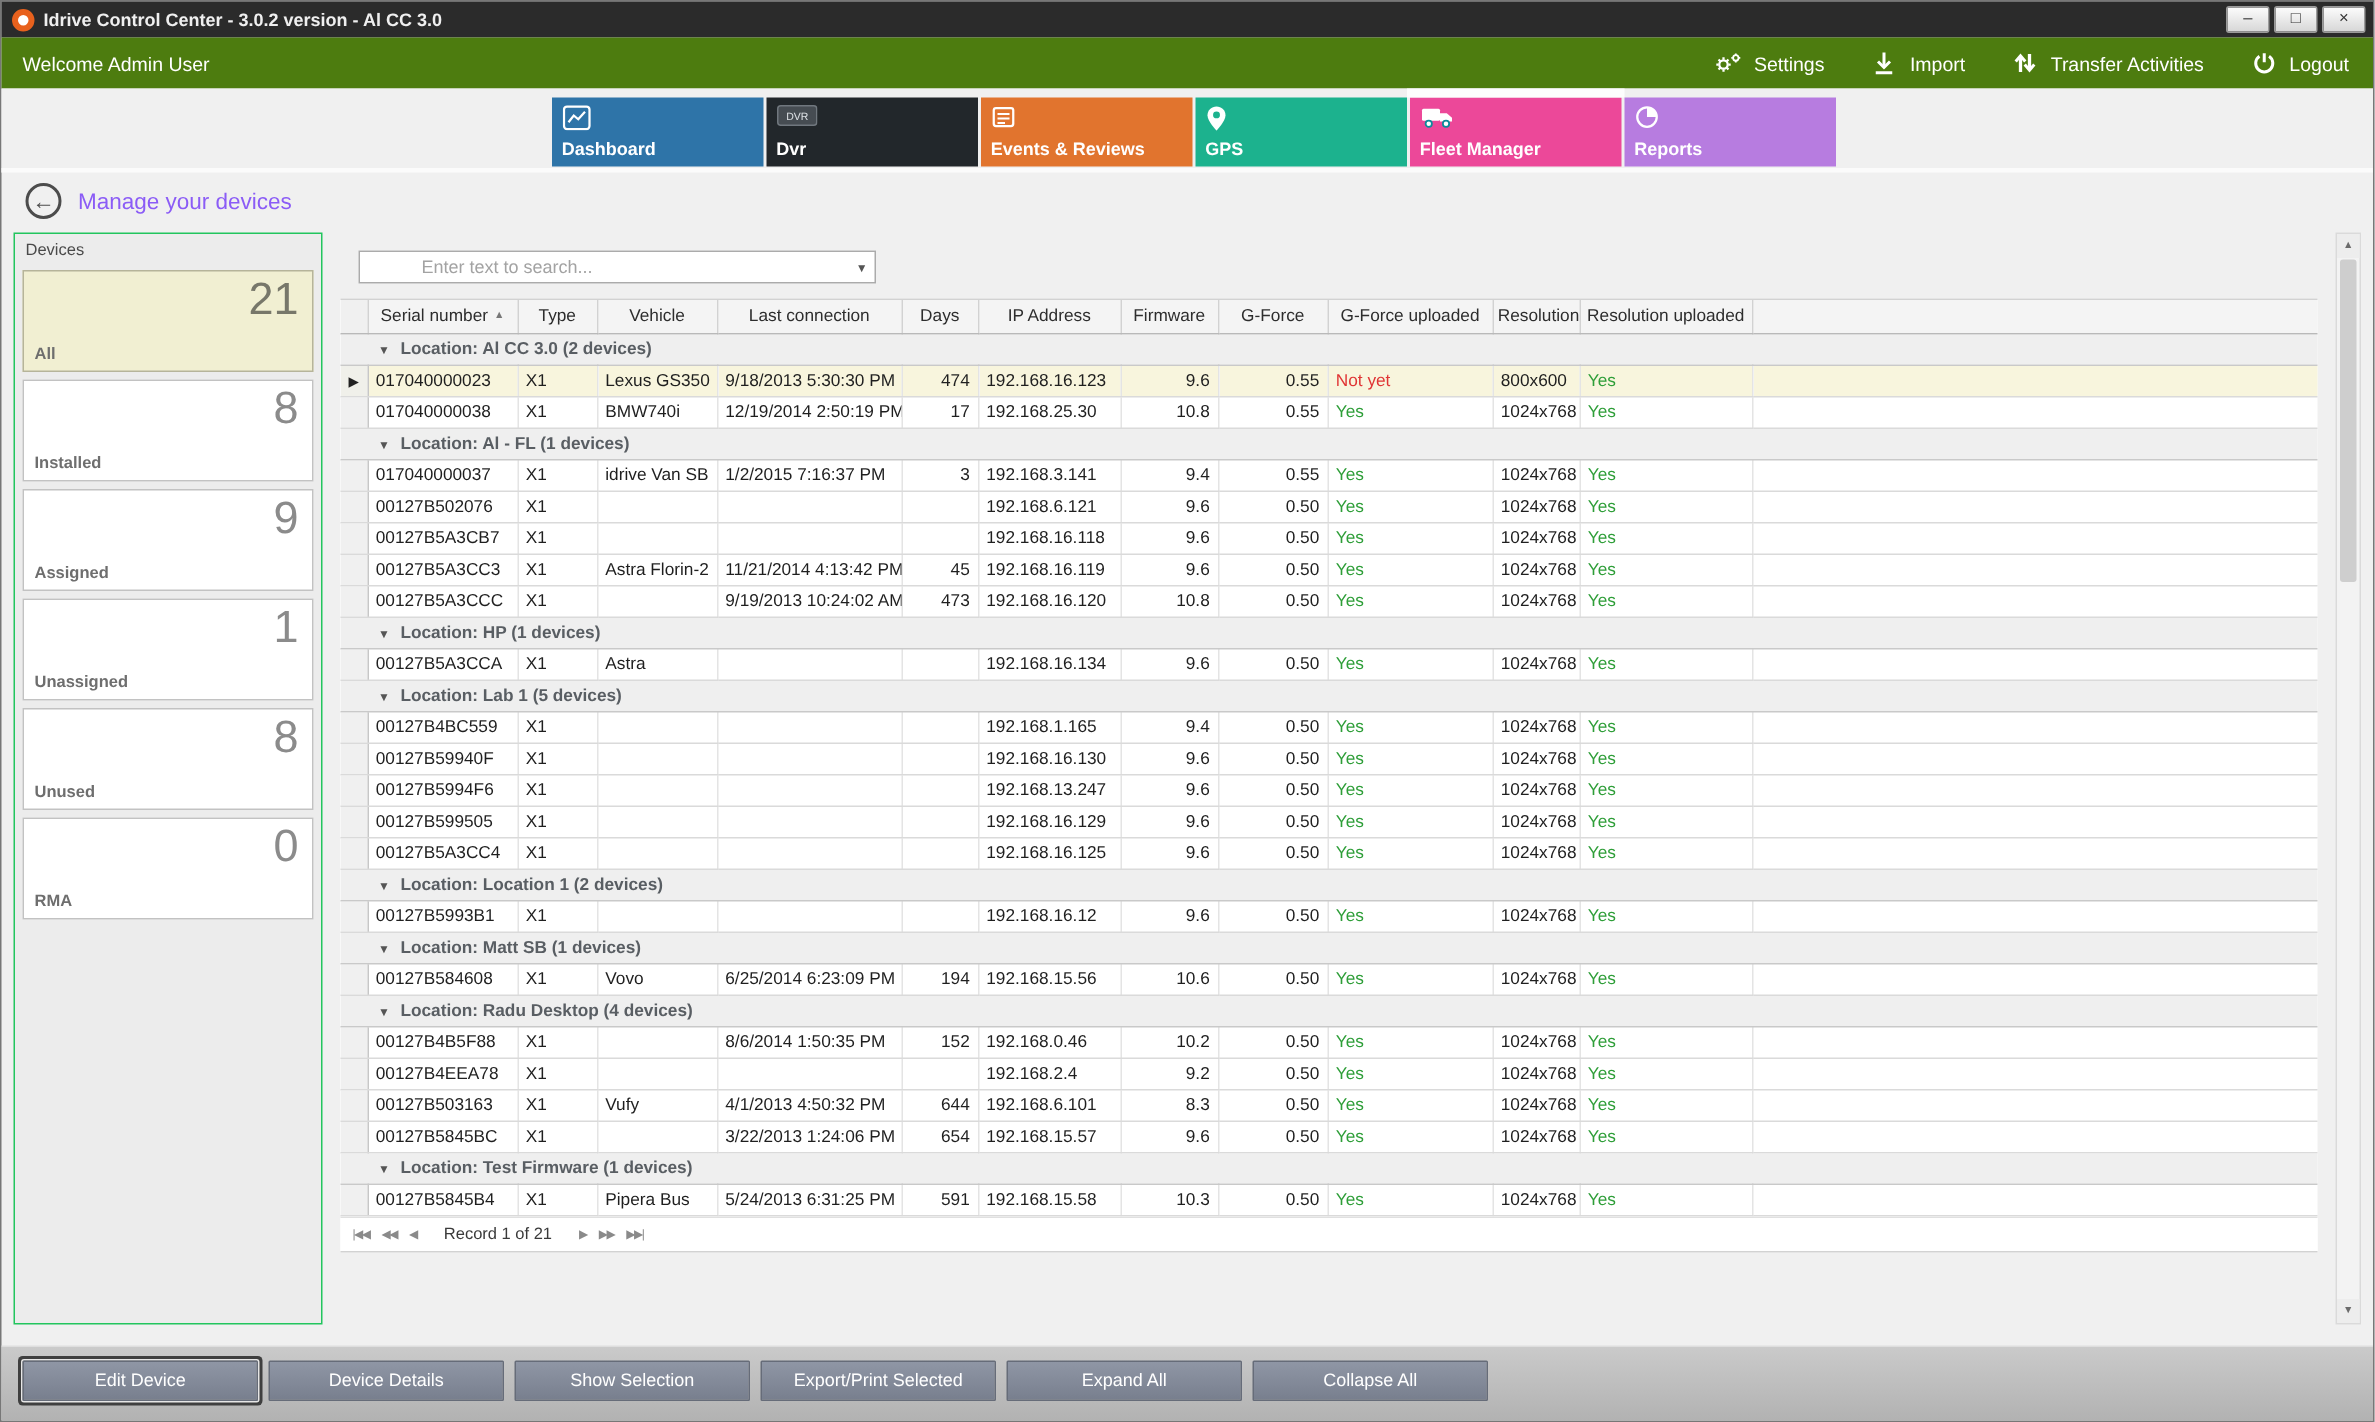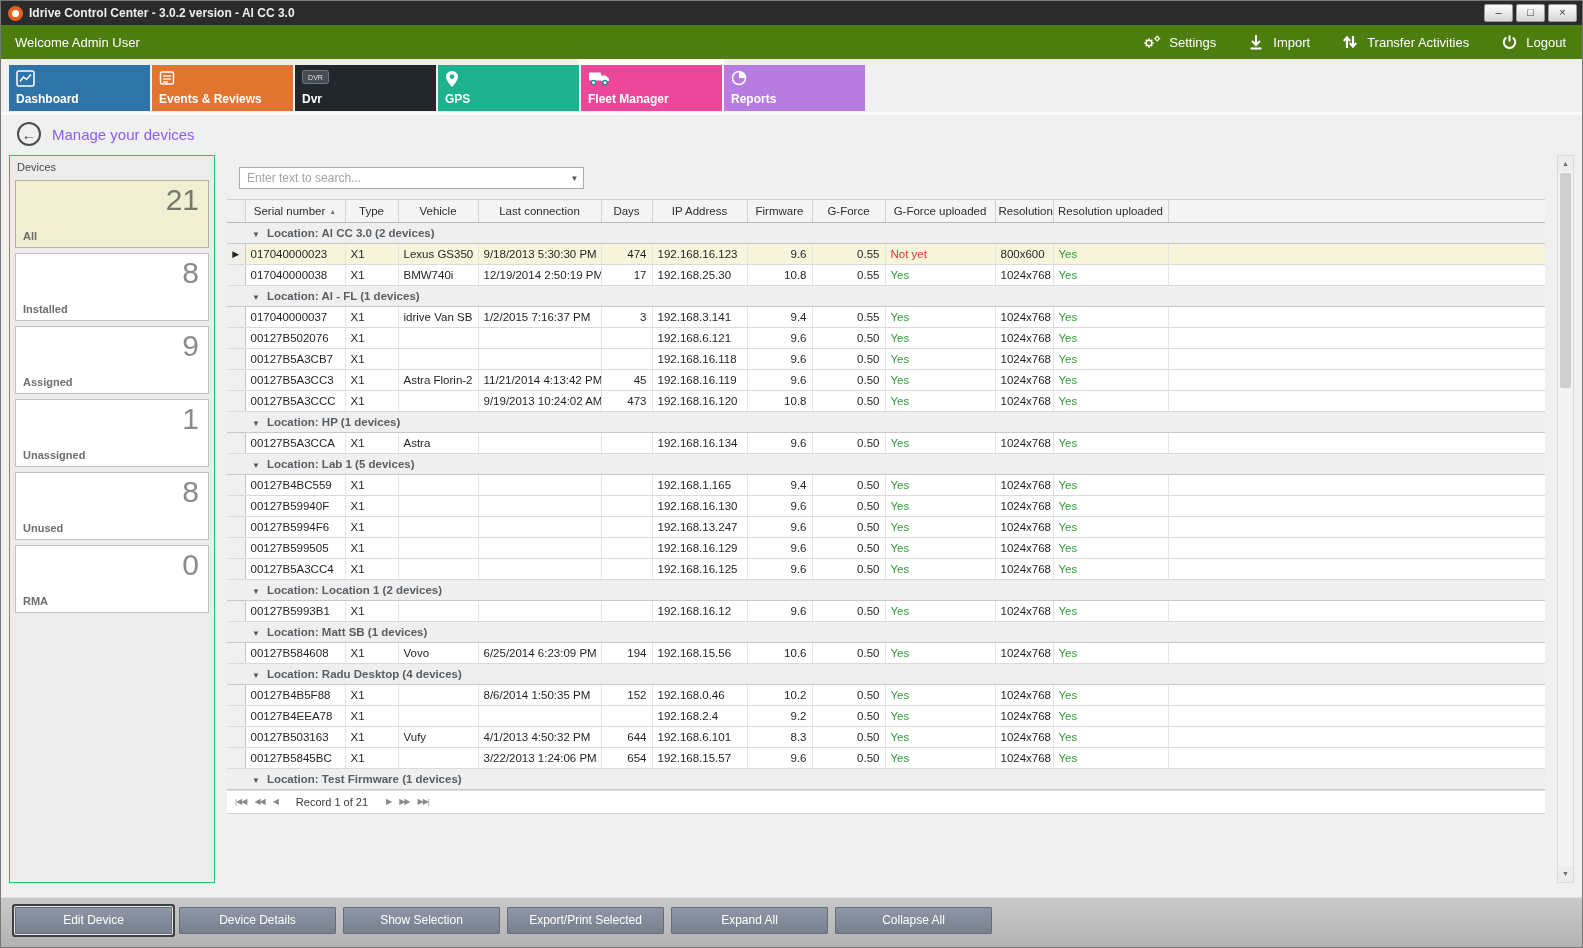--- a/index.html
+++ b/index.html
@@ -16,21 +16,21 @@
     color:#333; font-size:11px; line-height:15px; text-align:center; cursor:pointer; }
 
   
   .topbar { height:34px; background:#4d7c0f; display:flex; align-items:center; padding:0 16px 0 14px; flex:0 0 auto; }
   .welcome { color:#fff; font-size:13px; }
   .top-nav { margin-left:auto; display:flex; align-items:center; gap:30px; }
   .nav-item { display:flex; align-items:center; gap:7px; color:#fff; font-size:13px; cursor:pointer; }
   .nav-icon { display:flex; align-items:center; justify-content:center; width:20px; height:18px; }
 
   
-  .tabstrip { height:56px; background:#f0f0f0; display:flex; gap:2px; padding:6px 0 0 8px; border-bottom:3px solid #fbfbfb; flex:0 0 auto; }
+  .tabstrip { height:56px; background:#f0f0f0; display:flex; gap:2px; padding:6px 0 0 8px; border-bottom:3px solid #fbfbfb; flex:0 0 auto;justify-content:center; }
   .tab { width:141px; height:46px; position:relative; padding:5px 0 0 7px; cursor:pointer; color:#fff; }
   .tab-label { position:absolute; left:7px; bottom:5px; font-size:12px; font-weight:bold; white-space:nowrap; }
   .tab-icon { display:block; height:19px; }
   .tab.selected::before { content:""; position:absolute; top:-6px; left:-2px; right:-2px; height:6px; background:#fdfdfd; }
 
   
   .page-header { height:38px; display:flex; align-items:center; gap:11px; padding-left:16px; flex:0 0 auto; }
   .back-btn { width:24px; height:24px; border-radius:50%; border:2px solid #4c4c4c; color:#4c4c4c; background:transparent;
     display:flex; align-items:center; justify-content:center; font-size:15px; line-height:1; cursor:pointer; }
   .page-title { font-size:15px; color:#8b5cf6; }
@@ -42,21 +42,21 @@
   .sidebar-title { font-size:11px; color:#4a4a4a; margin:2px 0 7px 2px; }
   .device-card { height:68px; background:#fff; border:1px solid #c2c2c2; margin-bottom:5px; position:relative; cursor:pointer; }
   .device-card .count { position:absolute; top:2px; right:9px; font-size:30px; color:#8b8b8b; }
   .device-card .label { position:absolute; left:7px; bottom:5px; font-size:11px; font-weight:bold; color:#6e6e6e; }
   .device-card.selected { background:#f1efd2; border-color:#b6b49a; }
   .device-card.selected .count { color:#77776a; }
 
   .main { flex:1; display:flex; flex-direction:column; min-width:0; }
   .search-row { padding:12px 0 10px 12px; flex:0 0 auto; }
   .search-combo { width:345px; height:22px; background:#fff; border:1px solid #ababab; display:flex; align-items:center; }
-  .search-input { flex:1; border:none; outline:none; background:transparent; font-size:12px; color:#333; padding:0 7px; font-family:inherit; }
+  .search-input { flex:1; border:none; outline:none; background:transparent; font-size:12px; color:#333; padding:0 7px; font-family:inherit;margin-left:34px; }
   .search-input::placeholder { color:#a3a3a3; }
   .combo-arrow { width:17px; text-align:center; font-size:8px; color:#555; cursor:pointer; }
 
   .grid-wrap { flex:0 0 auto; background:#fff; border:1px solid #d2d2d2; border-left:none; border-right:none; }
   table.grid { border-collapse:collapse; table-layout:fixed; width:100%; font-size:11.5px; color:#1f1f1f; }
   table.grid th { height:22px; background:#f4f4f4; border-right:1px solid #d2d2d2; border-bottom:1px solid #b9b9b9;
     font-weight:normal; font-size:11.5px; color:#2d2d2d; text-align:center; padding:0 3px; white-space:nowrap; overflow:hidden; cursor:pointer; }
   table.grid th.ind { background:#f0f0f0; cursor:default; }
   table.grid th .sort { font-size:7px; color:#777; margin-left:4px; vertical-align:middle; }
   table.grid td { height:21px; border-right:1px solid #e4e4e4; border-bottom:1px solid #dadada; padding:0 5px;
@@ -157,35 +157,35 @@
   </div>
 
   <div class="tabstrip">
       <div class="tab" style="background: rgb(46, 116, 168);">
         <span class="tab-icon"><svg width="19" height="17" viewBox="0 0 19 17">
             <rect x="1" y="1" width="17" height="15" rx="2" fill="none" stroke="#fff" stroke-width="1.5"></rect>
             <polyline points="4,11.5 7.5,7 10.5,9.5 15,4.5" fill="none" stroke="#fff" stroke-width="1.5"></polyline>
           </svg></span>
         <span class="tab-label">Dashboard</span>
       </div>
+      <div class="tab" style="background: rgb(34, 39, 43);">
+        <span class="tab-icon"><svg width="27" height="14" viewBox="0 0 27 14">
+            <rect x="0.5" y="0.5" width="26" height="13" rx="2" fill="#464c52" stroke="#70777e"></rect>
+            <text x="13.5" y="10" font-size="7" fill="#dde1e5" text-anchor="middle">DVR</text>
+          </svg></span>
+        <span class="tab-label">Dvr</span>
+      </div>
       <div class="tab" style="background: rgb(225, 116, 46);">
         <span class="tab-icon"><svg width="16" height="16" viewBox="0 0 16 16">
             <rect x="1.5" y="2" width="13" height="12" rx="1.5" fill="none" stroke="#fff" stroke-width="1.5"></rect>
             <line x1="4" y1="6" x2="12" y2="6" stroke="#fff" stroke-width="1.3"></line>
             <line x1="4" y1="9" x2="12" y2="9" stroke="#fff" stroke-width="1.3"></line>
             <line x1="4" y1="12" x2="9" y2="12" stroke="#fff" stroke-width="1.3"></line>
           </svg></span>
         <span class="tab-label">Events &amp; Reviews</span>
-      </div>
-      <div class="tab" style="background: rgb(34, 39, 43);">
-        <span class="tab-icon"><svg width="27" height="14" viewBox="0 0 27 14">
-            <rect x="0.5" y="0.5" width="26" height="13" rx="2" fill="#464c52" stroke="#70777e"></rect>
-            <text x="13.5" y="10" font-size="7" fill="#dde1e5" text-anchor="middle">DVR</text>
-          </svg></span>
-        <span class="tab-label">Dvr</span>
       </div>
       <div class="tab" style="background: rgb(28, 178, 142);">
         <span class="tab-icon"><svg width="14" height="18" viewBox="0 0 14 18">
             <path d="M7 1C3.7 1 1 3.6 1 6.8 1 11 7 17 7 17s6-6 6-10.2C13 3.6 10.3 1 7 1z" fill="#fff"></path>
             <circle cx="7" cy="6.6" r="2.3" fill="#1cb28e"></circle>
           </svg></span>
         <span class="tab-label">GPS</span>
       </div>
       <div class="tab selected" style="background: #ec4899;">
         <span class="tab-icon"><svg width="23" height="16" viewBox="0 0 23 16">
@@ -587,20 +587,35 @@
                 <td class="r">9.6</td>
                 <td class="r">0.50</td>
                 <td class="green">Yes</td>
                 <td class="">1024x768</td>
                 <td class="green">Yes</td>
                 <td class="filler"></td>
               </tr>
               <tr class="group">
                 <td colspan="13"><span class="tri">▼</span><span>Location: Test Firmware (1 devices)</span></td>
               </tr>
+              <tr class="data">
+                <td class="ind"></td>
+                <td class="">00127B5845B4</td>
+                <td class="">X1</td>
+                <td class="">Pipera Bus</td>
+                <td class="">5/24/2013 6:31:25 PM</td>
+                <td class="r">591</td>
+                <td class="">192.168.15.58</td>
+                <td class="r">10.3</td>
+                <td class="r">0.50</td>
+                <td class="green">Yes</td>
+                <td class="">1024x768</td>
+                <td class="green">Yes</td>
+                <td class="filler"></td>
+              </tr>
             </tbody>
           </table>
         <div class="pager">
           <span class="pg-btn">|◀◀</span>
           <span class="pg-btn">◀◀</span>
           <span class="pg-btn">◀</span>
           <span class="pg-text">Record 1 of 21</span>
           <span class="pg-btn">▶</span>
           <span class="pg-btn">▶▶</span>
           <span class="pg-btn">▶▶|</span>

